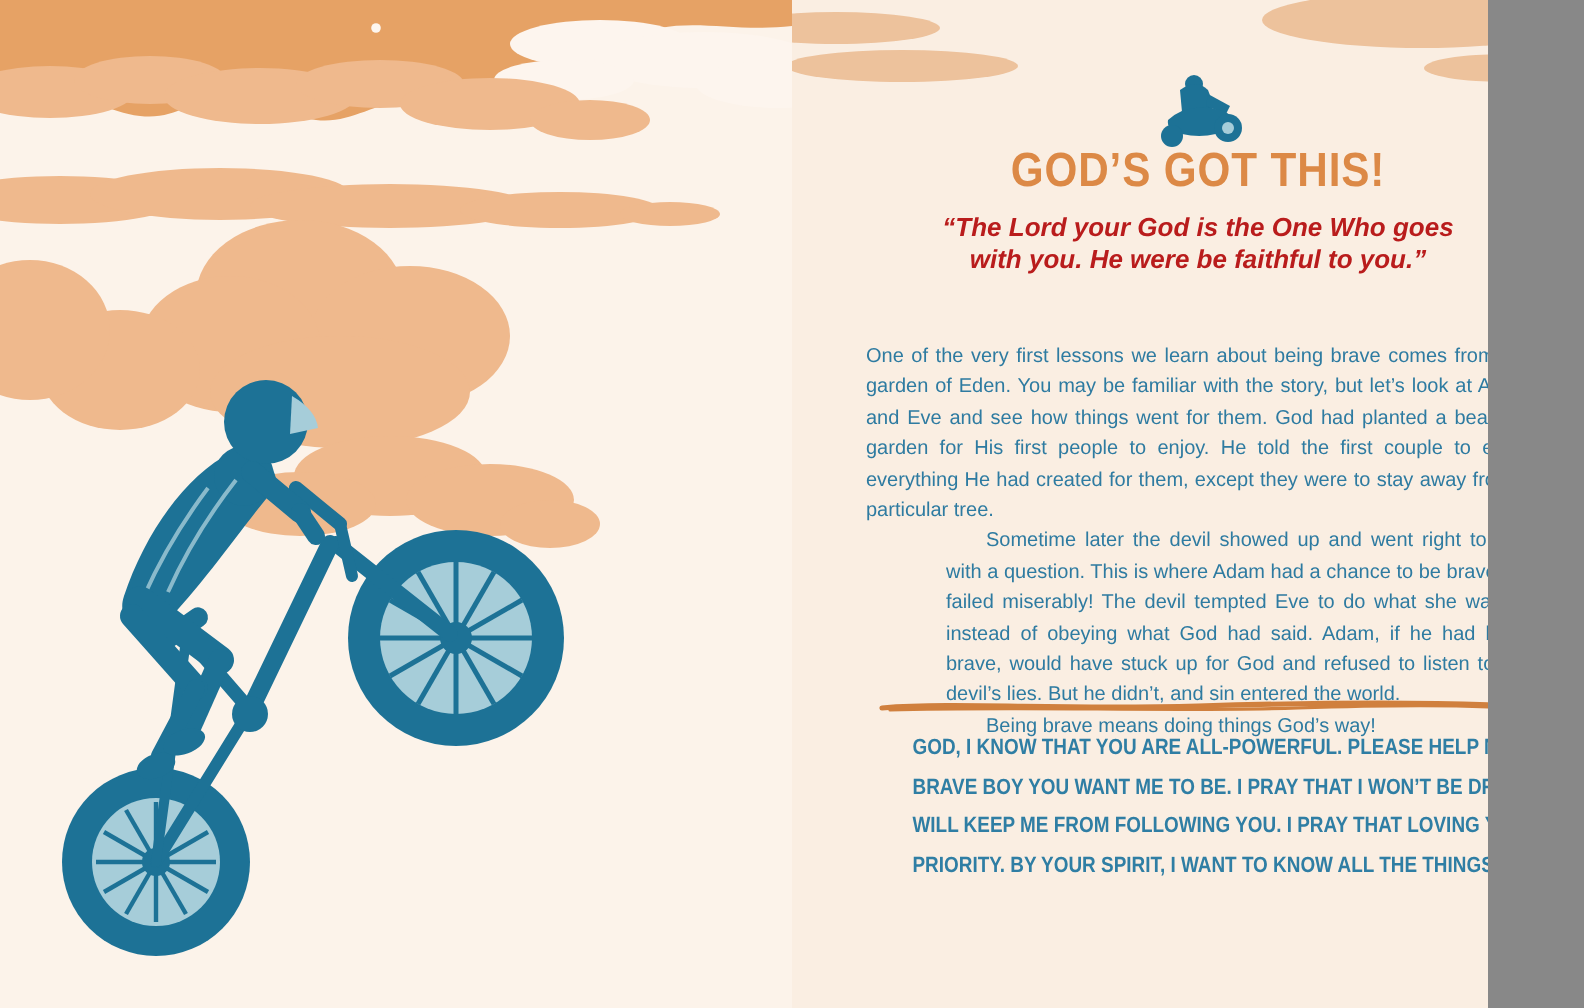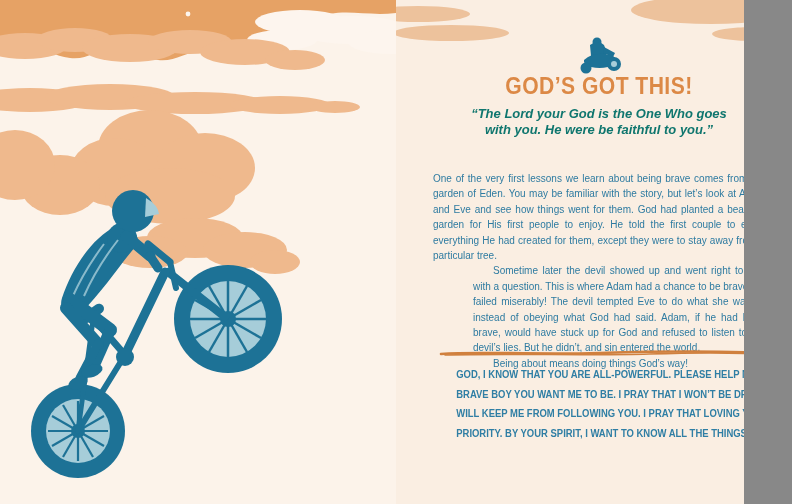--- a/index.html
+++ b/index.html
@@ -7,21 +7,21 @@
           font-family:"Liberation Sans",sans-serif;background:#fbf1e7;}
   .left-page{position:absolute;left:0;top:0;width:396px;height:504px;}
   .right-page{position:absolute;left:396px;top:0;width:396px;height:504px;background:#faeee2;}
   .edge-clouds{position:absolute;left:0;top:0;width:396px;height:50px;}
   .col{position:absolute;left:37px;top:0;width:332px;height:504px;}
   .header-icon{position:absolute;left:0;top:36px;width:332px;display:flex;justify-content:center;}
   .page-title{position:absolute;left:0;top:72px;width:332px;text-align:center;
           font-size:24px;font-weight:bold;color:#dc8946;letter-spacing:.5px;
           transform:scaleX(.88);transform-origin:50% 50%;white-space:nowrap;}
   .verse{position:absolute;left:0;top:106px;width:332px;text-align:center;
-          font-style:italic;font-weight:bold;font-size:13px;line-height:15.5px;color:#0f766e;}
+          font-style:italic;font-weight:bold;font-size:13px;line-height:15.5px;color:#b91c1c;}
   .verse-ref{position:absolute;left:0;top:139px;width:332px;text-align:center;
           font-size:10.5px;font-weight:bold;letter-spacing:1.2px;color:#3484a9;}
   .body-text{position:absolute;left:0;top:171px;width:332px;color:#2e7ba1;
           font-size:10px;line-height:15.4px;text-align:justify;}
   .body-text p{margin:0;}
   .body-text p.indent{text-indent:20px;margin-left:40px;}
   .divider{position:absolute;left:6px;top:348px;width:322px;height:10px;}
   .prayer{position:absolute;left:0;top:365px;width:332px;text-align:center;
           color:#2f7ea4;font-weight:bold;font-size:11px;line-height:19.5px;}
   .prayer div{white-space:nowrap;transform:scaleX(.86);transform-origin:50% 50%;}
@@ -165,21 +165,21 @@
       <div class="page-title">GOD’S GOT THIS!</div>
 
       <div class="verse">
         <div>“The Lord your God is the One Who goes</div>
         <div>with you. He were be faithful to you.”</div>
       </div>
 
       <div class="body-text">
         <p>One of the very first lessons we learn about being brave comes from the garden of Eden. You may be familiar with the story, but let’s look at Adam and Eve and see how things went for them. God had planted a beautiful garden for His first people to enjoy. He told the first couple to enjoy everything He had created for them, except they were to stay away from a particular tree.</p>
         <p class="indent">Sometime later the devil showed up and went right to Eve with a question. This is where Adam had a chance to be brave but failed miserably! The devil tempted Eve to do what she wanted instead of obeying what God had said. Adam, if he had been brave, would have stuck up for God and refused to listen to the devil’s lies. But he didn’t, and sin entered the world.</p>
-        <p class="indent">Being about means doing things God’s way!</p>
+        <p class="indent">Being brave means doing things God’s way!</p>
       </div>
 
       <svg class="divider" viewBox="0 0 322 10">
         <path d="M2,6 C40,3 90,7 160,5 S280,3 318,5" stroke="#d0803e" stroke-width="2.6" fill="none" stroke-linecap="round"></path>
         <path d="M6,7 C70,5 150,8 210,6 S300,5 316,6" stroke="#d0803e" stroke-width="1.6" fill="none" stroke-linecap="round"></path>
       </svg>
 
       <div class="prayer">
         <div>GOD, I KNOW THAT YOU ARE ALL-POWERFUL. PLEASE HELP ME TO BECOME THE</div>
         <div>BRAVE BOY YOU WANT ME TO BE. I PRAY THAT I WON’T BE DRAWN TO THINGS THAT</div>

